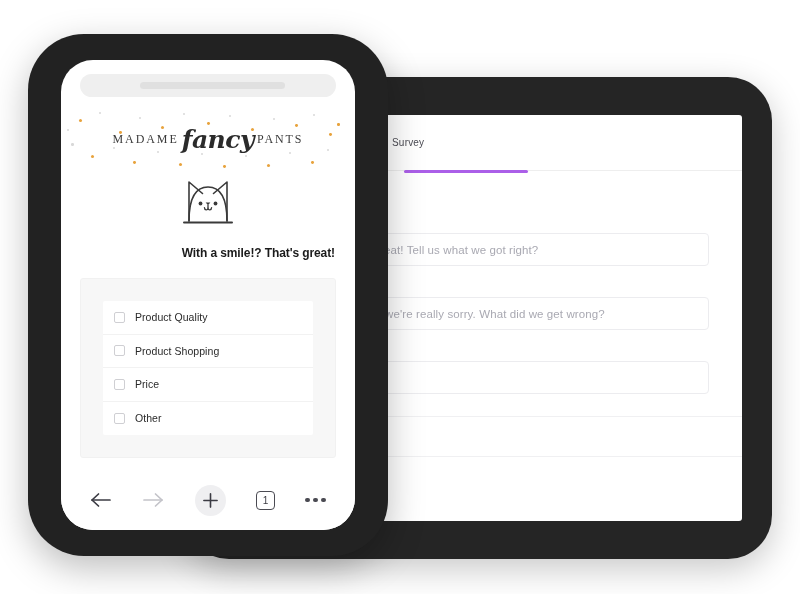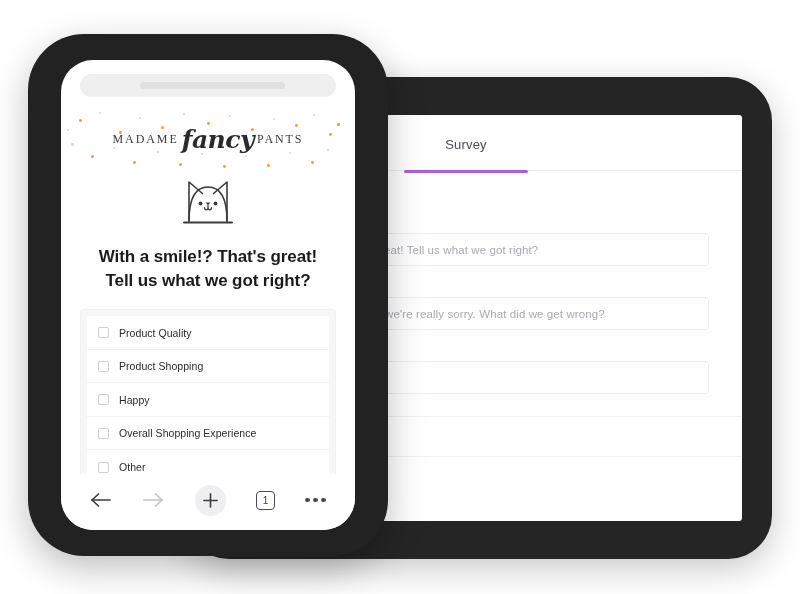--- a/index.html
+++ b/index.html
@@ -48,24 +48,23 @@
     width: 100%;
     height: 56px;
     display: flex;
     align-items: flex-start;
     border-bottom: 1px solid #eeeeee;
   }
   .tab {
     position: relative;
     flex: 0 0 auto;
     padding: 22px 0 0 0;
-    font-size: 13px;
+    font-size: 10px;
     letter-spacing: .2px;
     color: #8b8b94;
-    text-align: center;
     cursor: pointer;
     height: 56px;
   }
   .tab-email  { width: 148px; margin-left: 11px; }
   .tab-survey { width: 148px; margin-left: 18px; color: #4c4c54; }
   .tab-thanks { width: 160px; margin-left: 18px; }
   .tab-underline {
     position: absolute;
     left: 12px; right: 12px;
     bottom: -1.5px;
@@ -216,35 +215,35 @@
   #cat-wrap {
     display: flex;
     justify-content: center;
     margin-top: 6px;
     height: 56px;
   }
 
   
   #headline {
     margin: 12px 20px 0 20px;
-    text-align: center;
-    font-size: 17px;
+    text-align: right;
+    font-size: 12px;
     font-weight: bold;
     line-height: 1.42;
     color: #1b1b1b;
     letter-spacing: -0.1px;
   }
 
   
   #options-card {
     margin: 16px 19px 0 19px;
     background: #f7f7f7;
     border: 1px solid #f1f1f1;
     border-radius: 3px;
-    padding: 6px;
+    padding: 22px;
     text-align: center;
   }
   #options-list {
     background: #ffffff;
     border-radius: 2px;
     overflow: hidden;
   }
   .option-row {
     display: flex;
     align-items: center;
@@ -430,40 +429,35 @@
           <circle cx="39.5" cy="26.5" r="1.9" fill="#3a3a3a" stroke="none"></circle>
 
           <path d="M29.6 25.4 L34.4 25.4 L32 28 Z" fill="#3a3a3a" stroke="none"></path>
           <path d="M32 28 L32 31.2" stroke-width="1.3"></path>
           <path d="M28.4 30.6 C28.4 33.4 31.9 33.4 32 31.2 C32.1 33.4 35.6 33.4 35.6 30.6" stroke-width="1.3"></path>
         </svg>
       </div>
 
       <div id="headline">
         <div>With a smile!? That's great!</div>
-        <div>Tell us what we got right?</div>
       </div>
 
       <div id="options-card">
         <div id="options-list">
           <div class="option-row">
             <span class="option-box"></span>
             <span class="option-label">Product Quality</span>
           </div>
           <div class="option-row">
             <span class="option-box"></span>
             <span class="option-label">Product Shopping</span>
           </div>
           <div class="option-row">
             <span class="option-box"></span>
-            <span class="option-label">Happy</span>
-          </div>
-          <div class="option-row">
-            <span class="option-box"></span>
-            <span class="option-label">Overall Shopping Experience</span>
+            <span class="option-label">Price</span>
           </div>
           <div class="option-row">
             <span class="option-box"></span>
             <span class="option-label">Other</span>
           </div>
         </div>
       </div>
 
       <div id="phone-nav">
         <div class="nav-btn">

